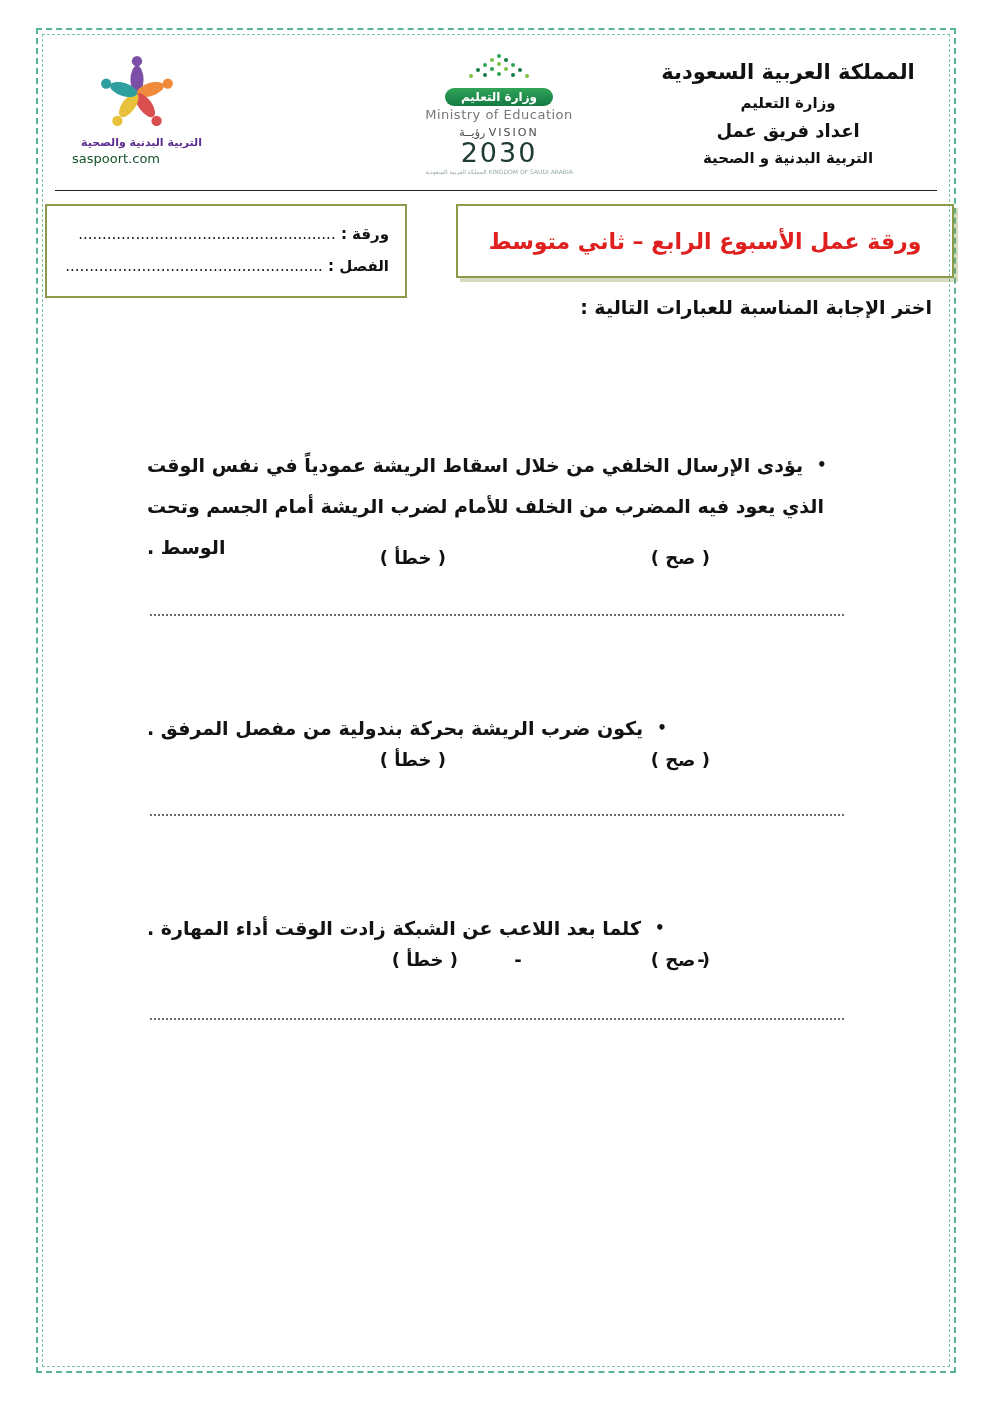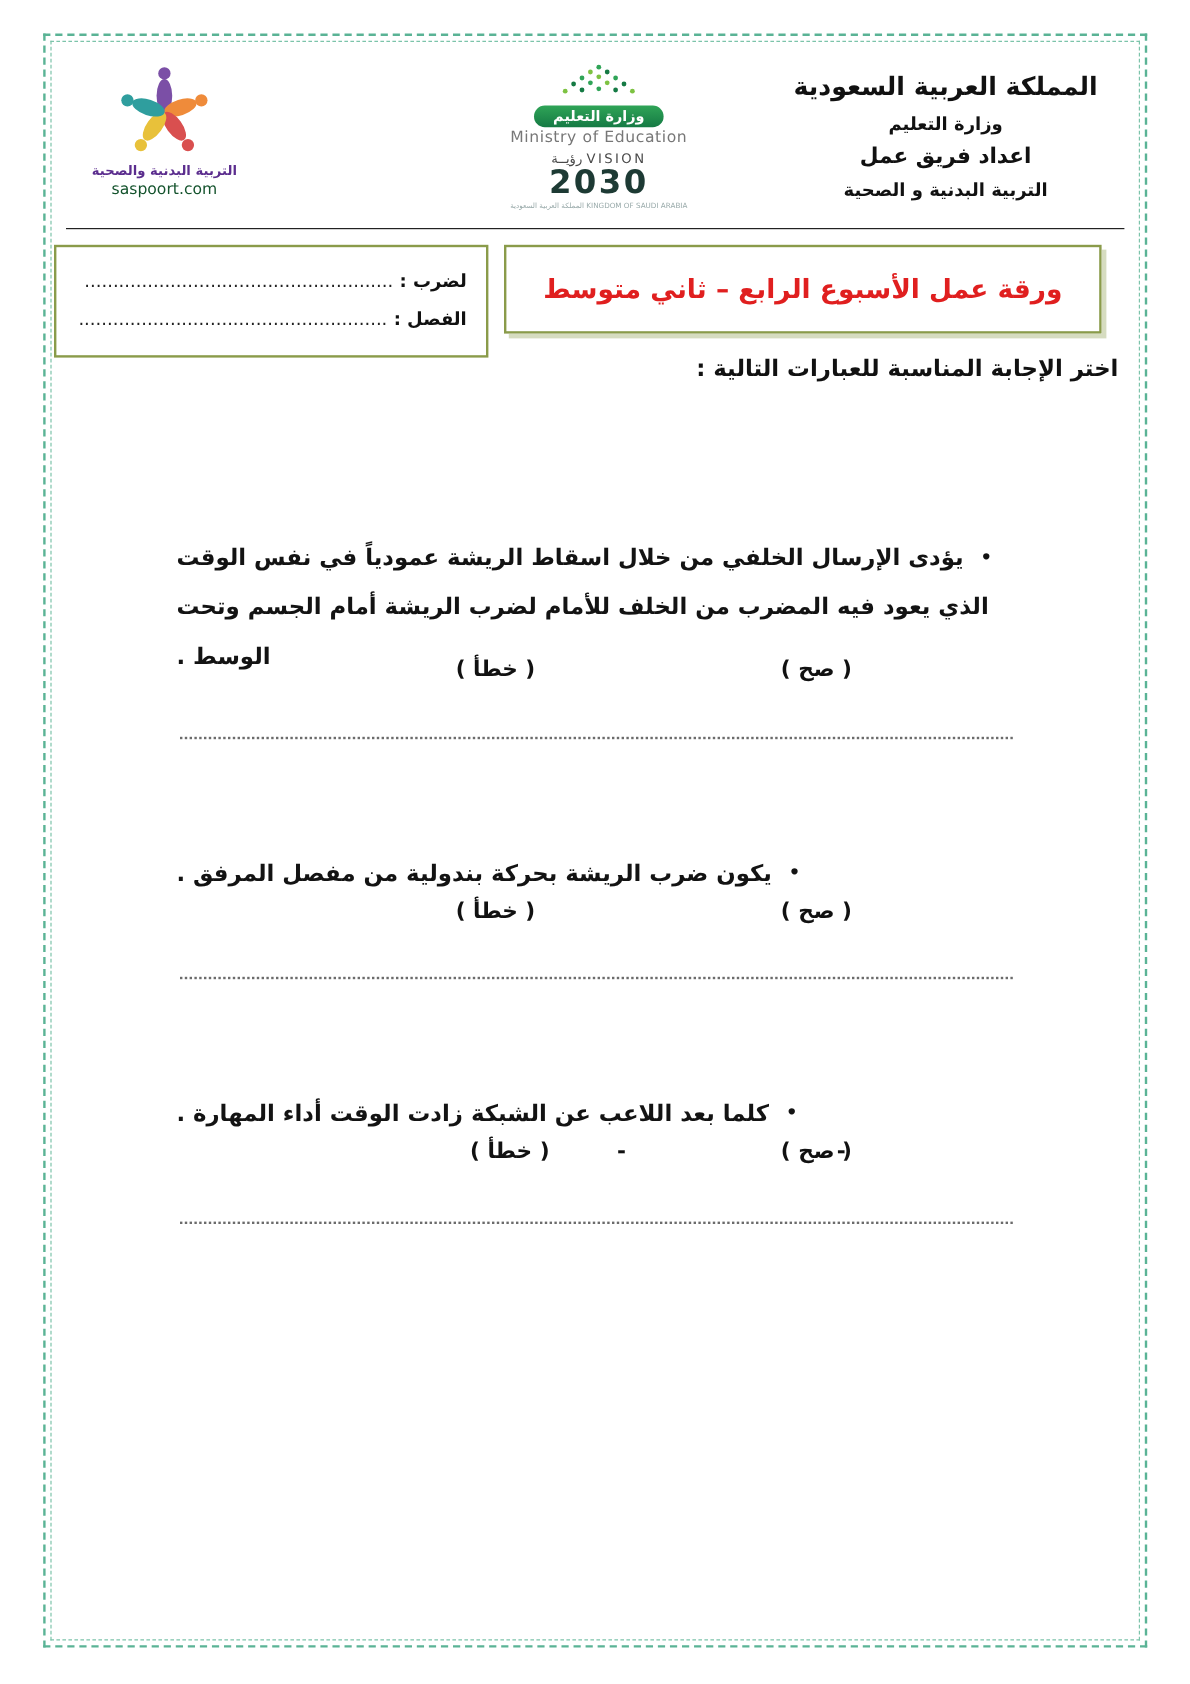--- a/index.html
+++ b/index.html
@@ -21,53 +21,53 @@
   
   .org-block {
     position:absolute; top:60px; right:44px; width:320px;
     text-align:center; direction:rtl;
   }
   .org-line-0 { font-size:21px; font-weight:600; margin-bottom:10px; }
   .org-line-1 { font-size:15px; font-weight:bold; margin-bottom:8px; }
   .org-line-2 { font-size:18px; font-weight:bold; margin-bottom:8px; }
   .org-line-3 { font-size:15px; font-weight:bold; }
 
-  .logo-left { position:absolute; top:50px; left:72px; width:130px; text-align:center; }
+  .logo-left { position:absolute; top:50px; left:72px; width:130px; }
   .logo-left svg { display:block; margin:0 auto; }
   .logo-caption { font-size:11px; font-weight:bold; color:#5b2d8e; margin-top:2px; direction:rtl; }
   .logo-site { font-size:13px; color:#14532d; margin-top:2px; }
 
   .logo-center { position:absolute; top:52px; left:424px; width:150px; text-align:center; }
   .moe-badge {
     display:inline-block; background:linear-gradient(180deg,#2fa457,#157a44);
     color:#fff; font-size:12px; font-weight:bold; padding:2px 16px;
     border-radius:10px; direction:rtl; margin-top:2px;
   }
   .moe-en { font-size:13px; color:#777; margin-top:1px; letter-spacing:0.5px; }
   .vision-label { font-size:11px; color:#4a4a4a; margin-top:4px; letter-spacing:2px; }
-  .vision-year { font-size:27px; font-weight:bold; color:#1d3a34; line-height:1; letter-spacing:2px; }
+  .vision-year { font-size:27px; font-weight:normal; color:#1d3a34; line-height:1; letter-spacing:2px; }
   .vision-footer { font-size:6px; color:#9aa; margin-top:2px; white-space:nowrap; overflow:hidden; }
 
   .header-rule {
     position:absolute; top:190px; left:55px; right:55px;
     border-top:1.6px solid #222;
   }
 
   
   .student-box {
     position:absolute; left:45px; top:204px; width:362px; height:94px;
     border:2px solid #8a9b4a; box-sizing:border-box;
     padding:12px 16px; direction:rtl;
   }
   .student-row { font-size:15px; font-weight:600; line-height:32px; white-space:nowrap; overflow:hidden; }
   .student-row .dots { font-weight:400; letter-spacing:1px; color:#222; }
 
   
   .title-box {
-    position:absolute; left:420px; top:204px; width:498px; height:74px;
+    position:absolute; left:456px; top:204px; width:498px; height:74px;
     border:2px solid #8a9b4a; box-sizing:border-box;
     box-shadow:4px 4px 0 rgba(138,155,74,0.35);
     display:flex; align-items:center; justify-content:center;
     direction:rtl;
   }
   .title-text { color:#e01f1f; font-weight:bold; font-size:22px; }
 
   
   .instruction {
     position:absolute; top:296px; right:60px;
@@ -171,21 +171,21 @@
     <div class="org-line-0">المملكة العربية السعودية</div>
     <div class="org-line-1">وزارة التعليم</div>
     <div class="org-line-2">اعداد فريق عمل</div>
     <div class="org-line-3">التربية البدنية و الصحية</div>
   </div>
 
   <div class="header-rule"></div>
 
   <div class="student-box">
     <div class="student-row">
-      <span>لضرب :</span>
+      <span>ورقة :</span>
       <span class="dots">......................................................</span>
     </div>
     <div class="student-row">
       <span>الفصل :</span>
       <span class="dots">......................................................</span>
     </div>
   </div>
 
   <div class="title-box">
     <span class="title-text">ورقة عمل الأسبوع الرابع – ثاني متوسط</span>

